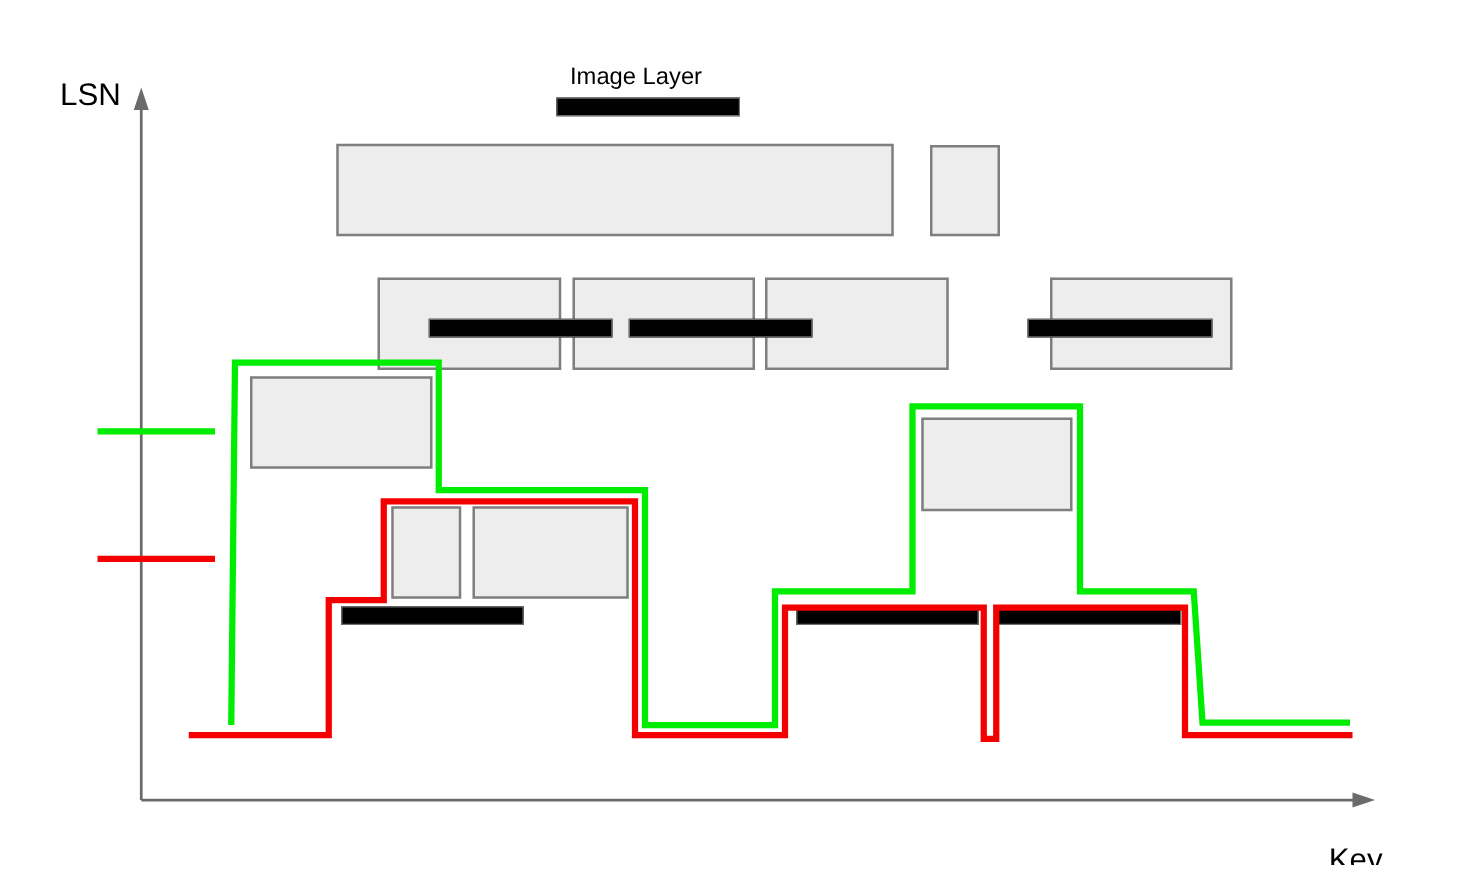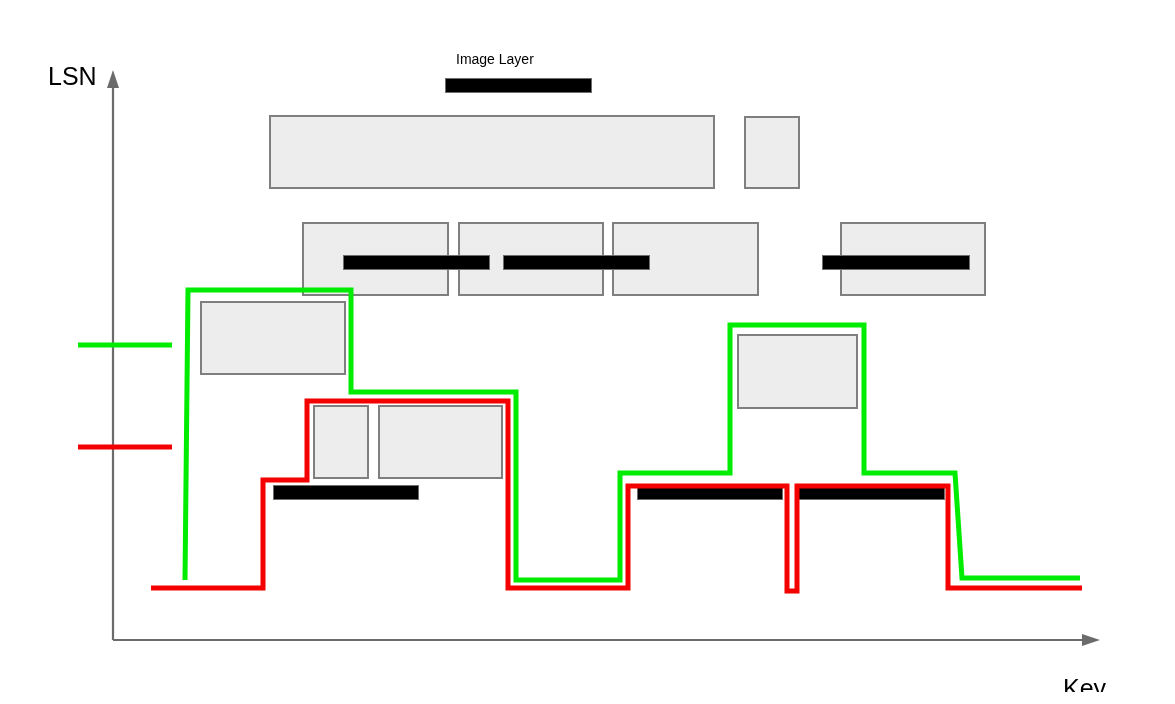--- a/index.html
+++ b/index.html
@@ -22,21 +22,21 @@
     font-size: 25px;
     color: #000000;
     white-space: nowrap;
     line-height: 1;
   }
   #lsn-label { left: 48px; top: 64px; }
   #key-label { left: 1063px; top: 660px; margin-top: 16px; }
 
   .layer-caption {
     position: absolute;
-    font-size: 14px;
+    font-size: 19px;
     color: #000000;
     white-space: nowrap;
     line-height: 1;
   }
   #image-layer-caption { left: 456px; top: 52px; }
   #delta-layer-caption { left: 280px; top: 122px; }
 
   .gbox {
     position: absolute;
     background: #ededed;

